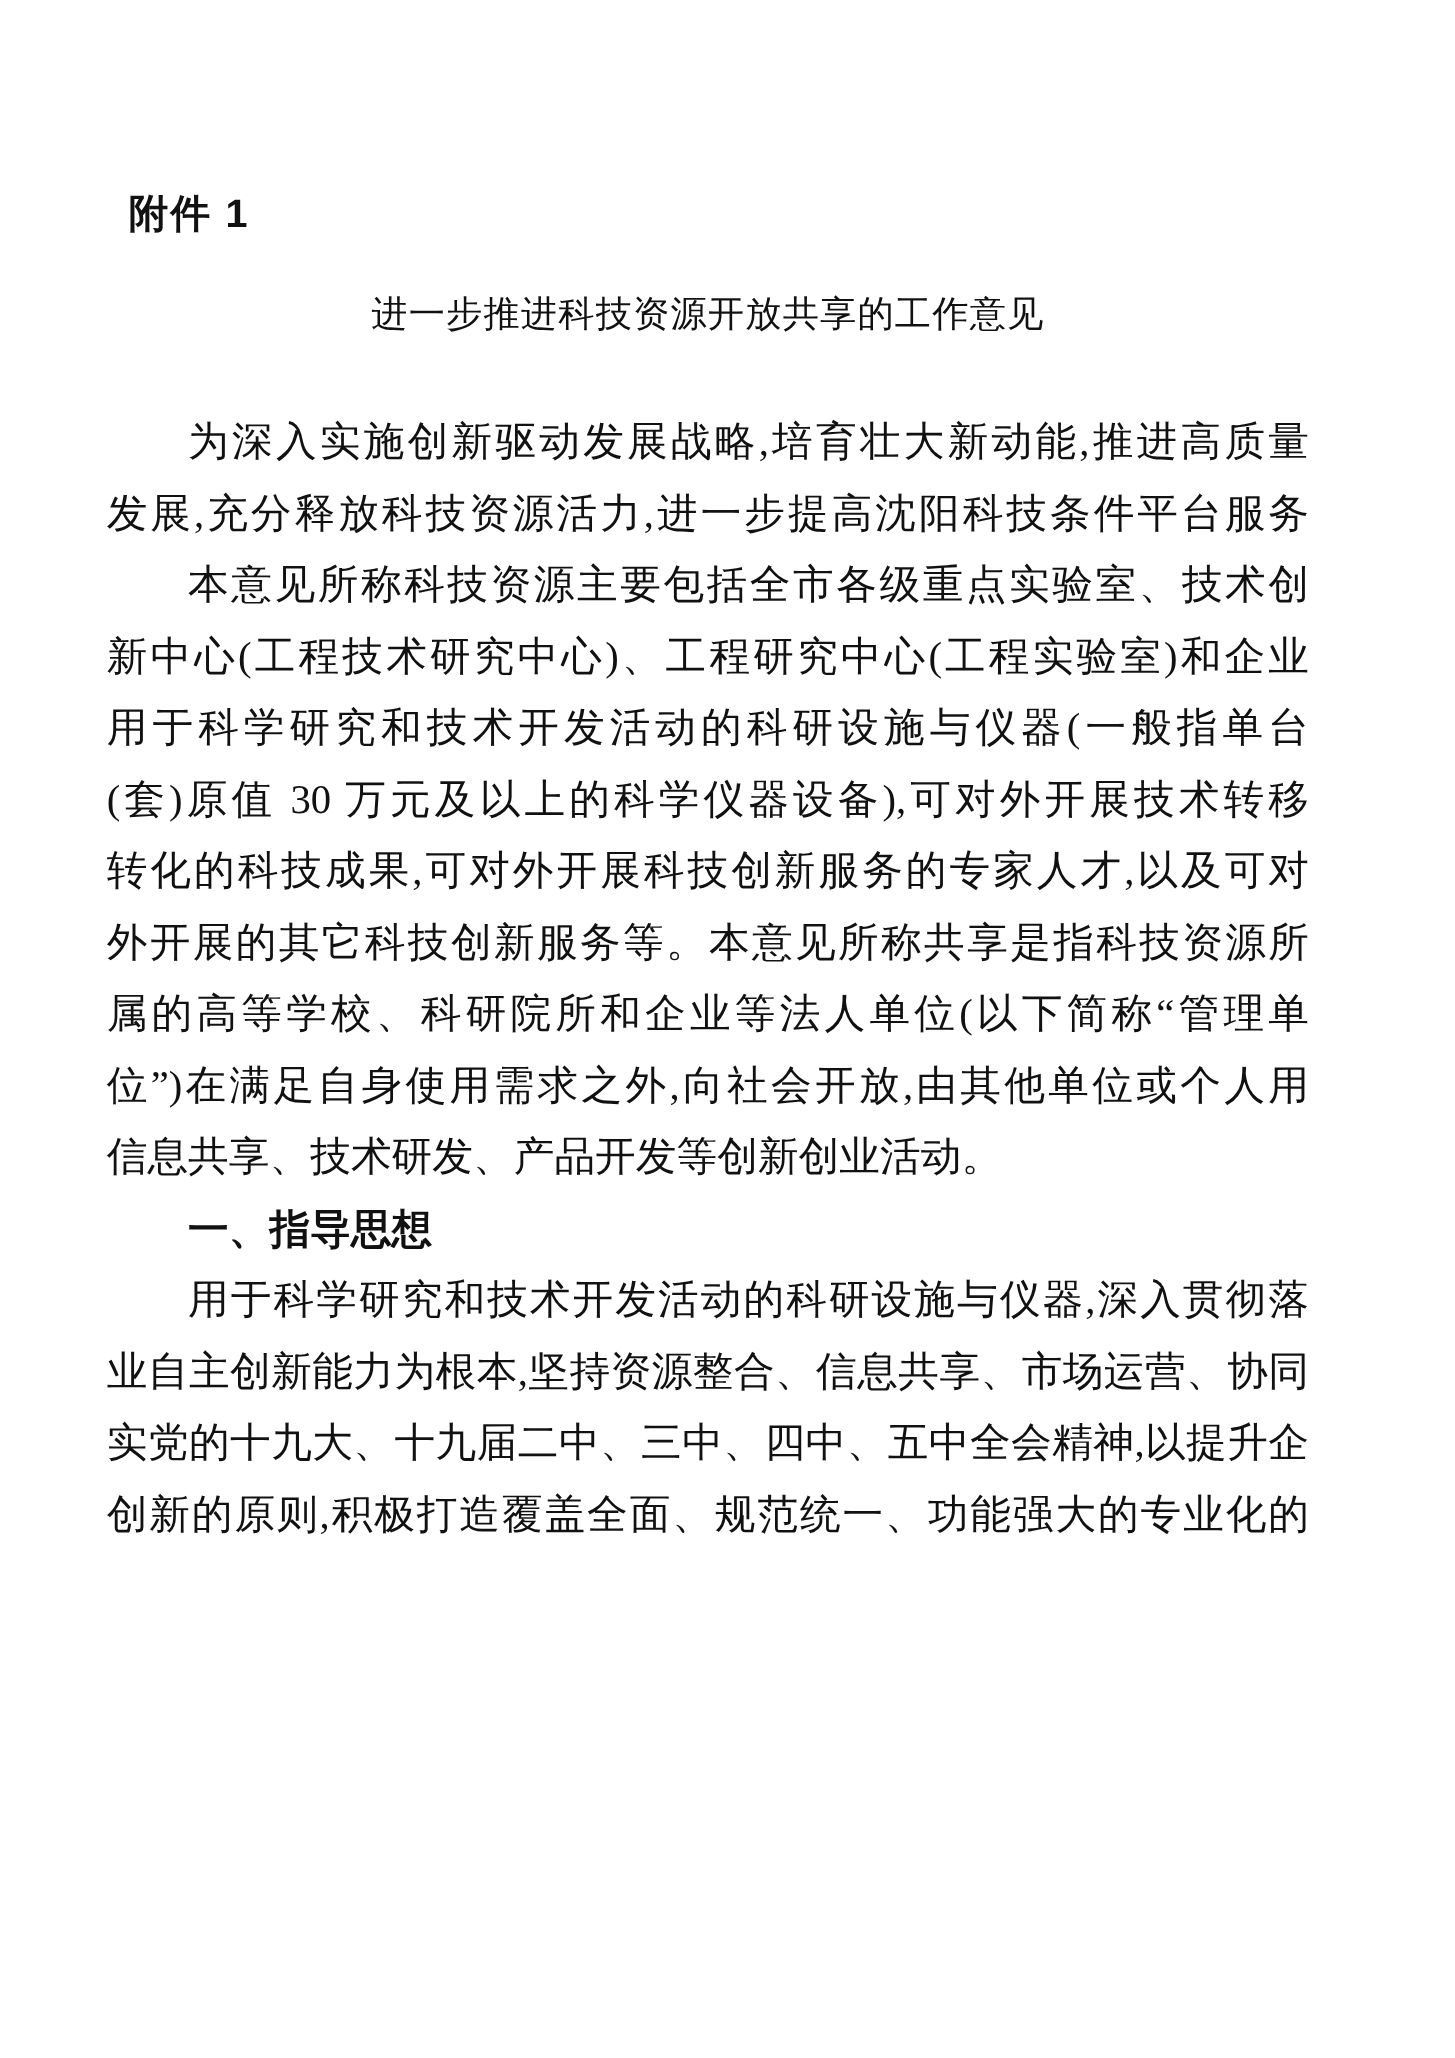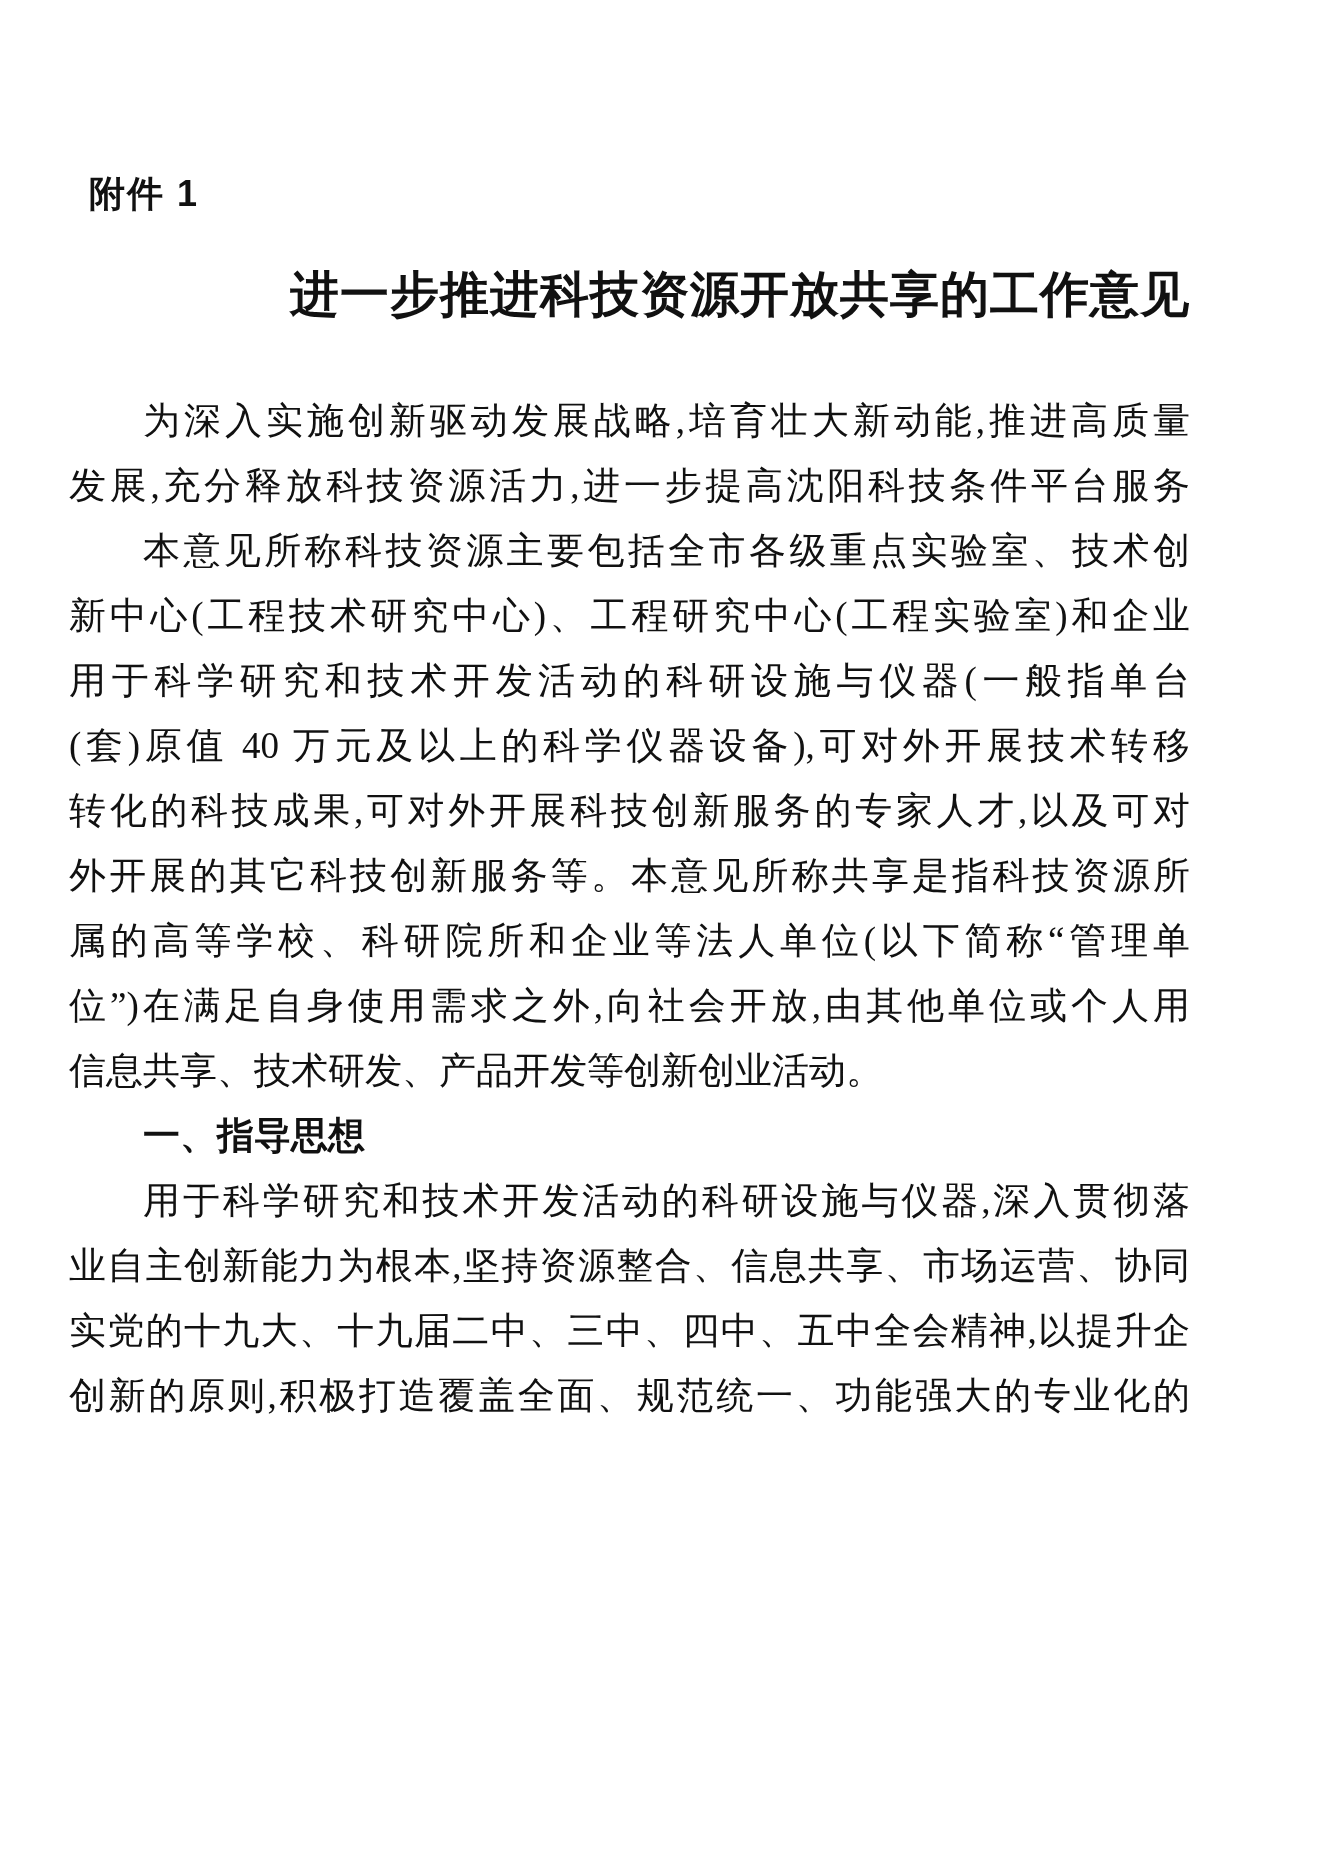--- a/index.html
+++ b/index.html
@@ -7,38 +7,38 @@
     padding: 0;
     background: #ffffff;
   }
   .page {
     position: relative;
     width: 1323px;
     height: 1871px;
     background: #ffffff;
     color: #111111;
     box-sizing: border-box;
-    padding: 0 133px 0 69px;
+    padding: 0 133px 0 97px;
     overflow: hidden;
     font-family: "Liberation Serif", "DejaVu Serif", serif;
   }
   .attachment {
     margin: 176px 0 0 20px;
     font-size: 36px;
     line-height: 1;
     font-weight: bold;
     font-family: "Liberation Sans", "DejaVu Sans", sans-serif;
     letter-spacing: 2px;
   }
   .title {
     margin: 56px 0 0 0;
-    font-size: 49px;
+    font-size: 33px;
     line-height: 1.1;
-    font-weight: bold;
-    text-align: right;
+    font-weight: normal;
+    text-align: center;
     font-family: "Liberation Serif", "DejaVu Serif", serif;
     letter-spacing: 1px;
   }
   .doc-body {
     margin-top: 66px;
     font-size: 37px;
     line-height: 65px;
   }
   .line {
     white-space: nowrap;
@@ -64,21 +64,21 @@
   <div class="attachment">附件 1</div>
 
   <h1 class="title">进一步推进科技资源开放共享的工作意见</h1>
 
   <div class="doc-body">
       <div class="line indent just">为深入实施创新驱动发展战略,培育壮大新动能,推进高质量</div>
       <div class="line just">发展,充分释放科技资源活力,进一步提高沈阳科技条件平台服务</div>
       <div class="line indent just">本意见所称科技资源主要包括全市各级重点实验室、技术创</div>
       <div class="line just">新中心(工程技术研究中心)、工程研究中心(工程实验室)和企业</div>
       <div class="line just">用于科学研究和技术开发活动的科研设施与仪器(一般指单台</div>
-      <div class="line just">(套)原值 40 万元及以上的科学仪器设备),可对外开展技术转移</div>
+      <div class="line just">(套)原值 30 万元及以上的科学仪器设备),可对外开展技术转移</div>
       <div class="line just">转化的科技成果,可对外开展科技创新服务的专家人才,以及可对</div>
       <div class="line just">外开展的其它科技创新服务等。本意见所称共享是指科技资源所</div>
       <div class="line just">属的高等学校、科研院所和企业等法人单位(以下简称“管理单</div>
       <div class="line just">位”)在满足自身使用需求之外,向社会开放,由其他单位或个人用</div>
       <div class="line">信息共享、技术研发、产品开发等创新创业活动。</div>
       <div class="line heading indent">一、指导思想</div>
       <div class="line indent just">用于科学研究和技术开发活动的科研设施与仪器,深入贯彻落</div>
       <div class="line just">业自主创新能力为根本,坚持资源整合、信息共享、市场运营、协同</div>
       <div class="line just">实党的十九大、十九届二中、三中、四中、五中全会精神,以提升企</div>
       <div class="line just">创新的原则,积极打造覆盖全面、规范统一、功能强大的专业化的</div>

